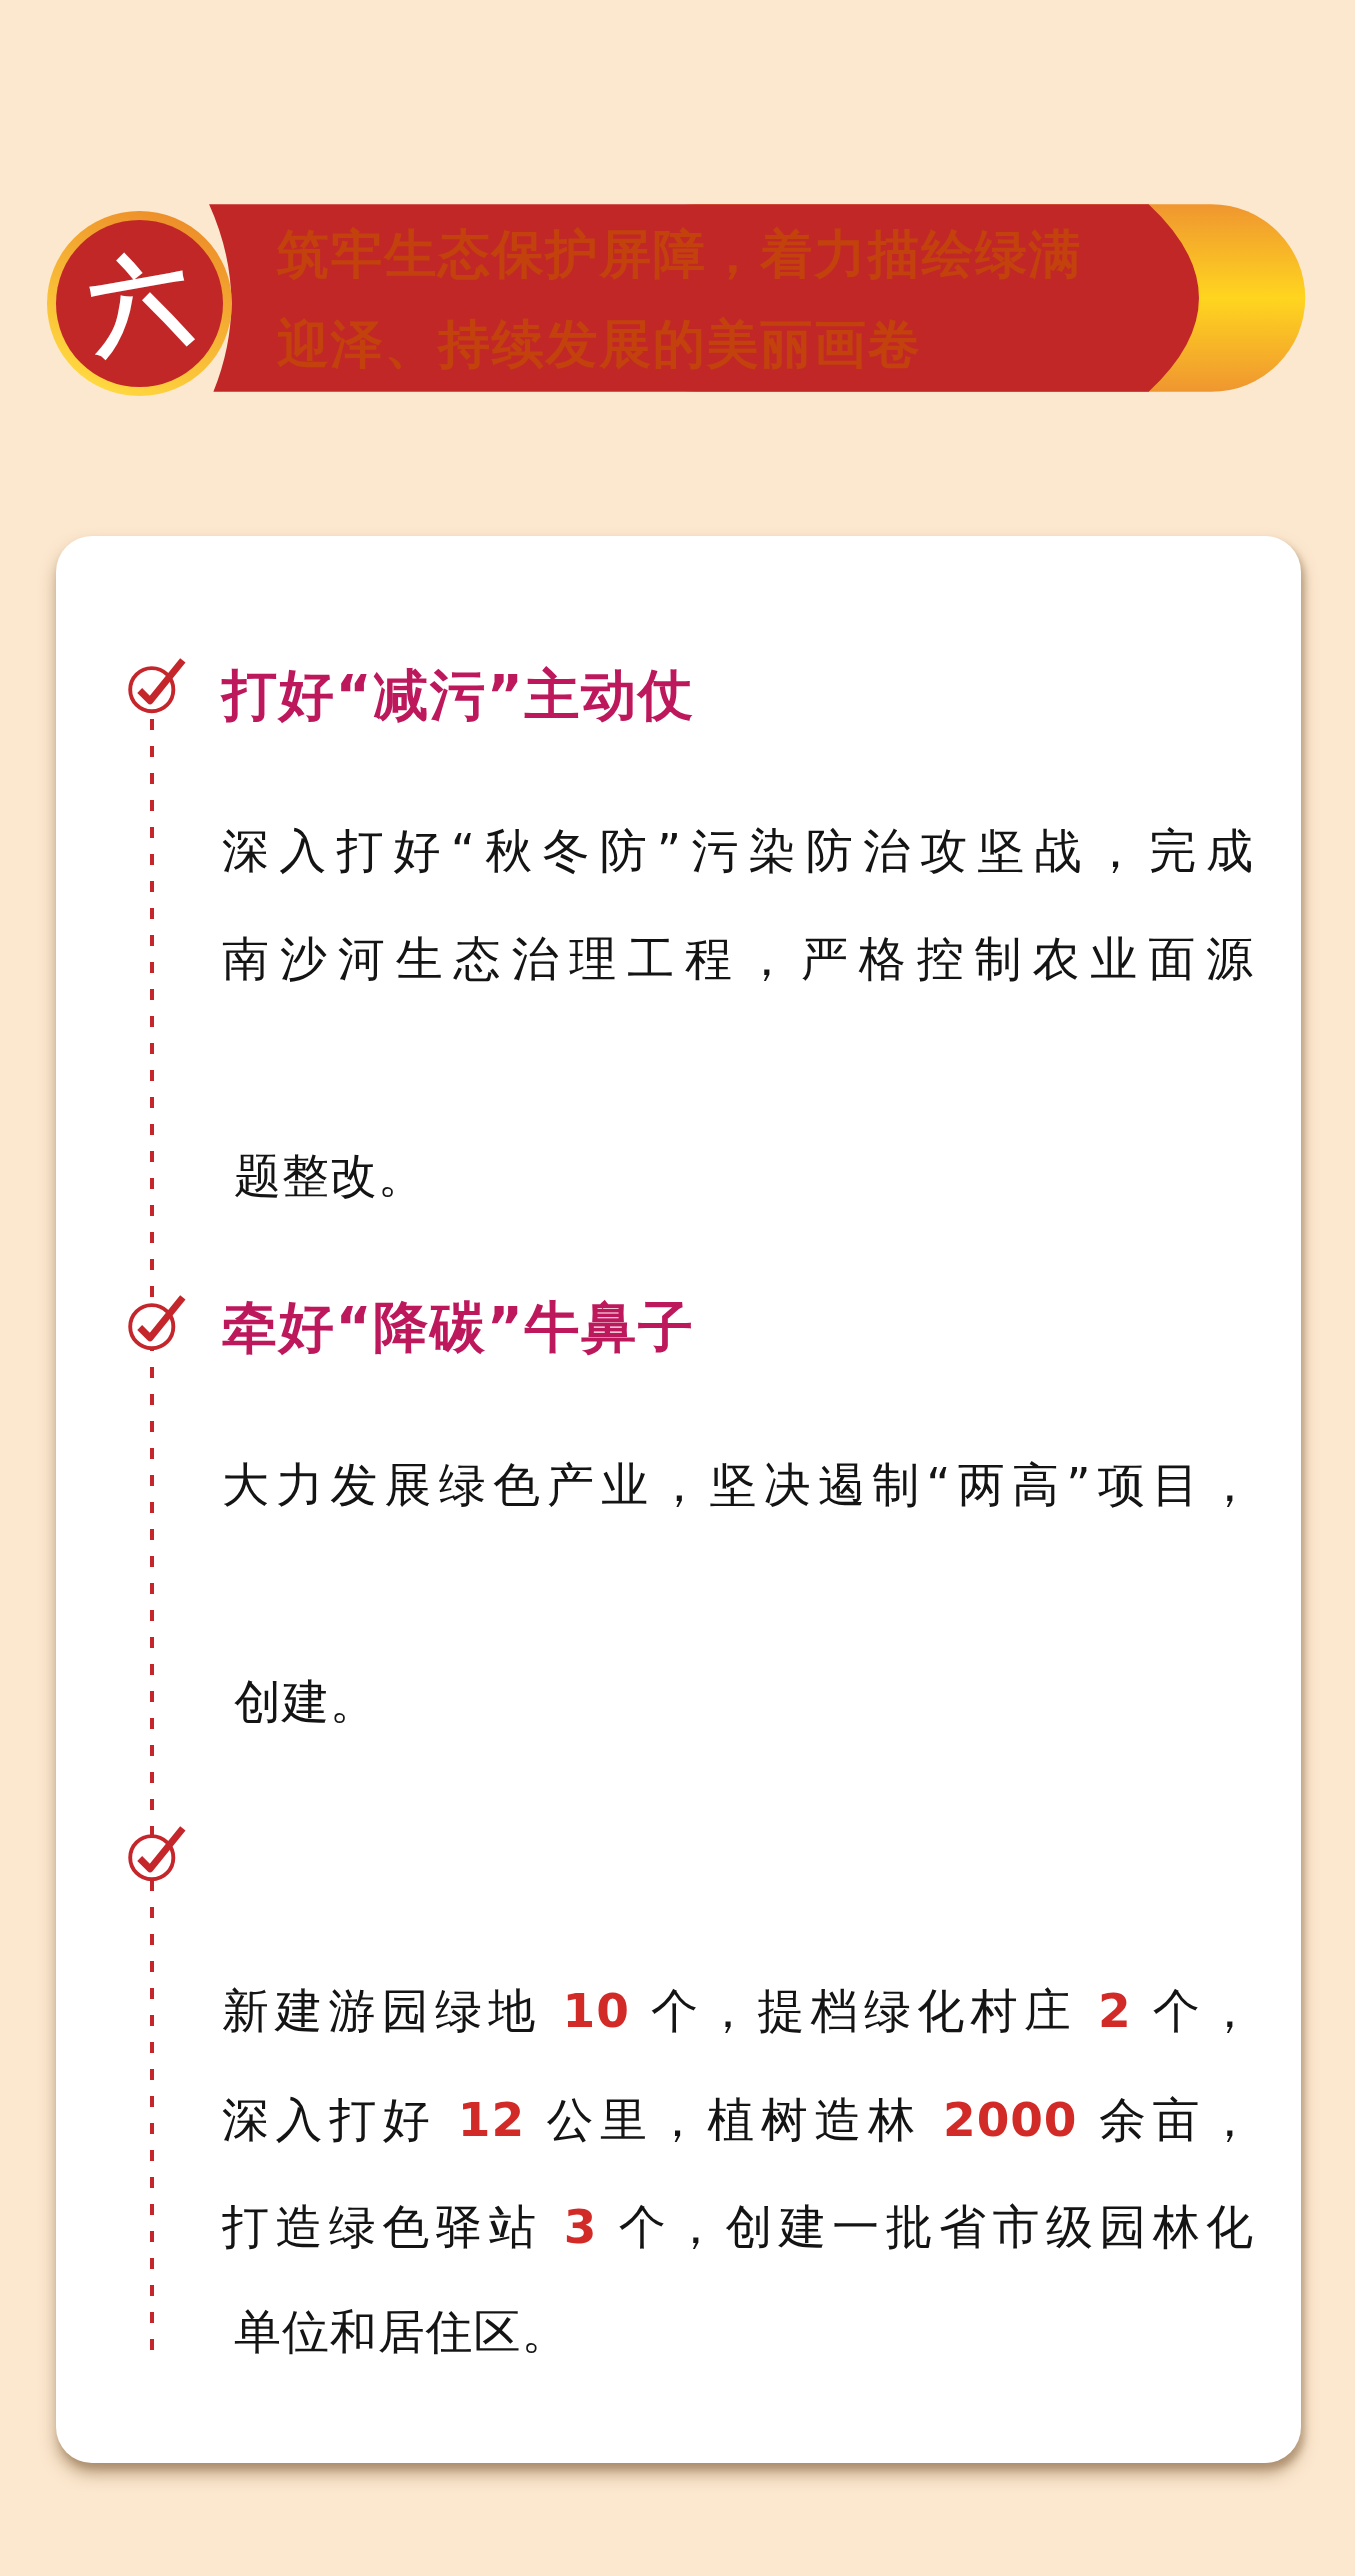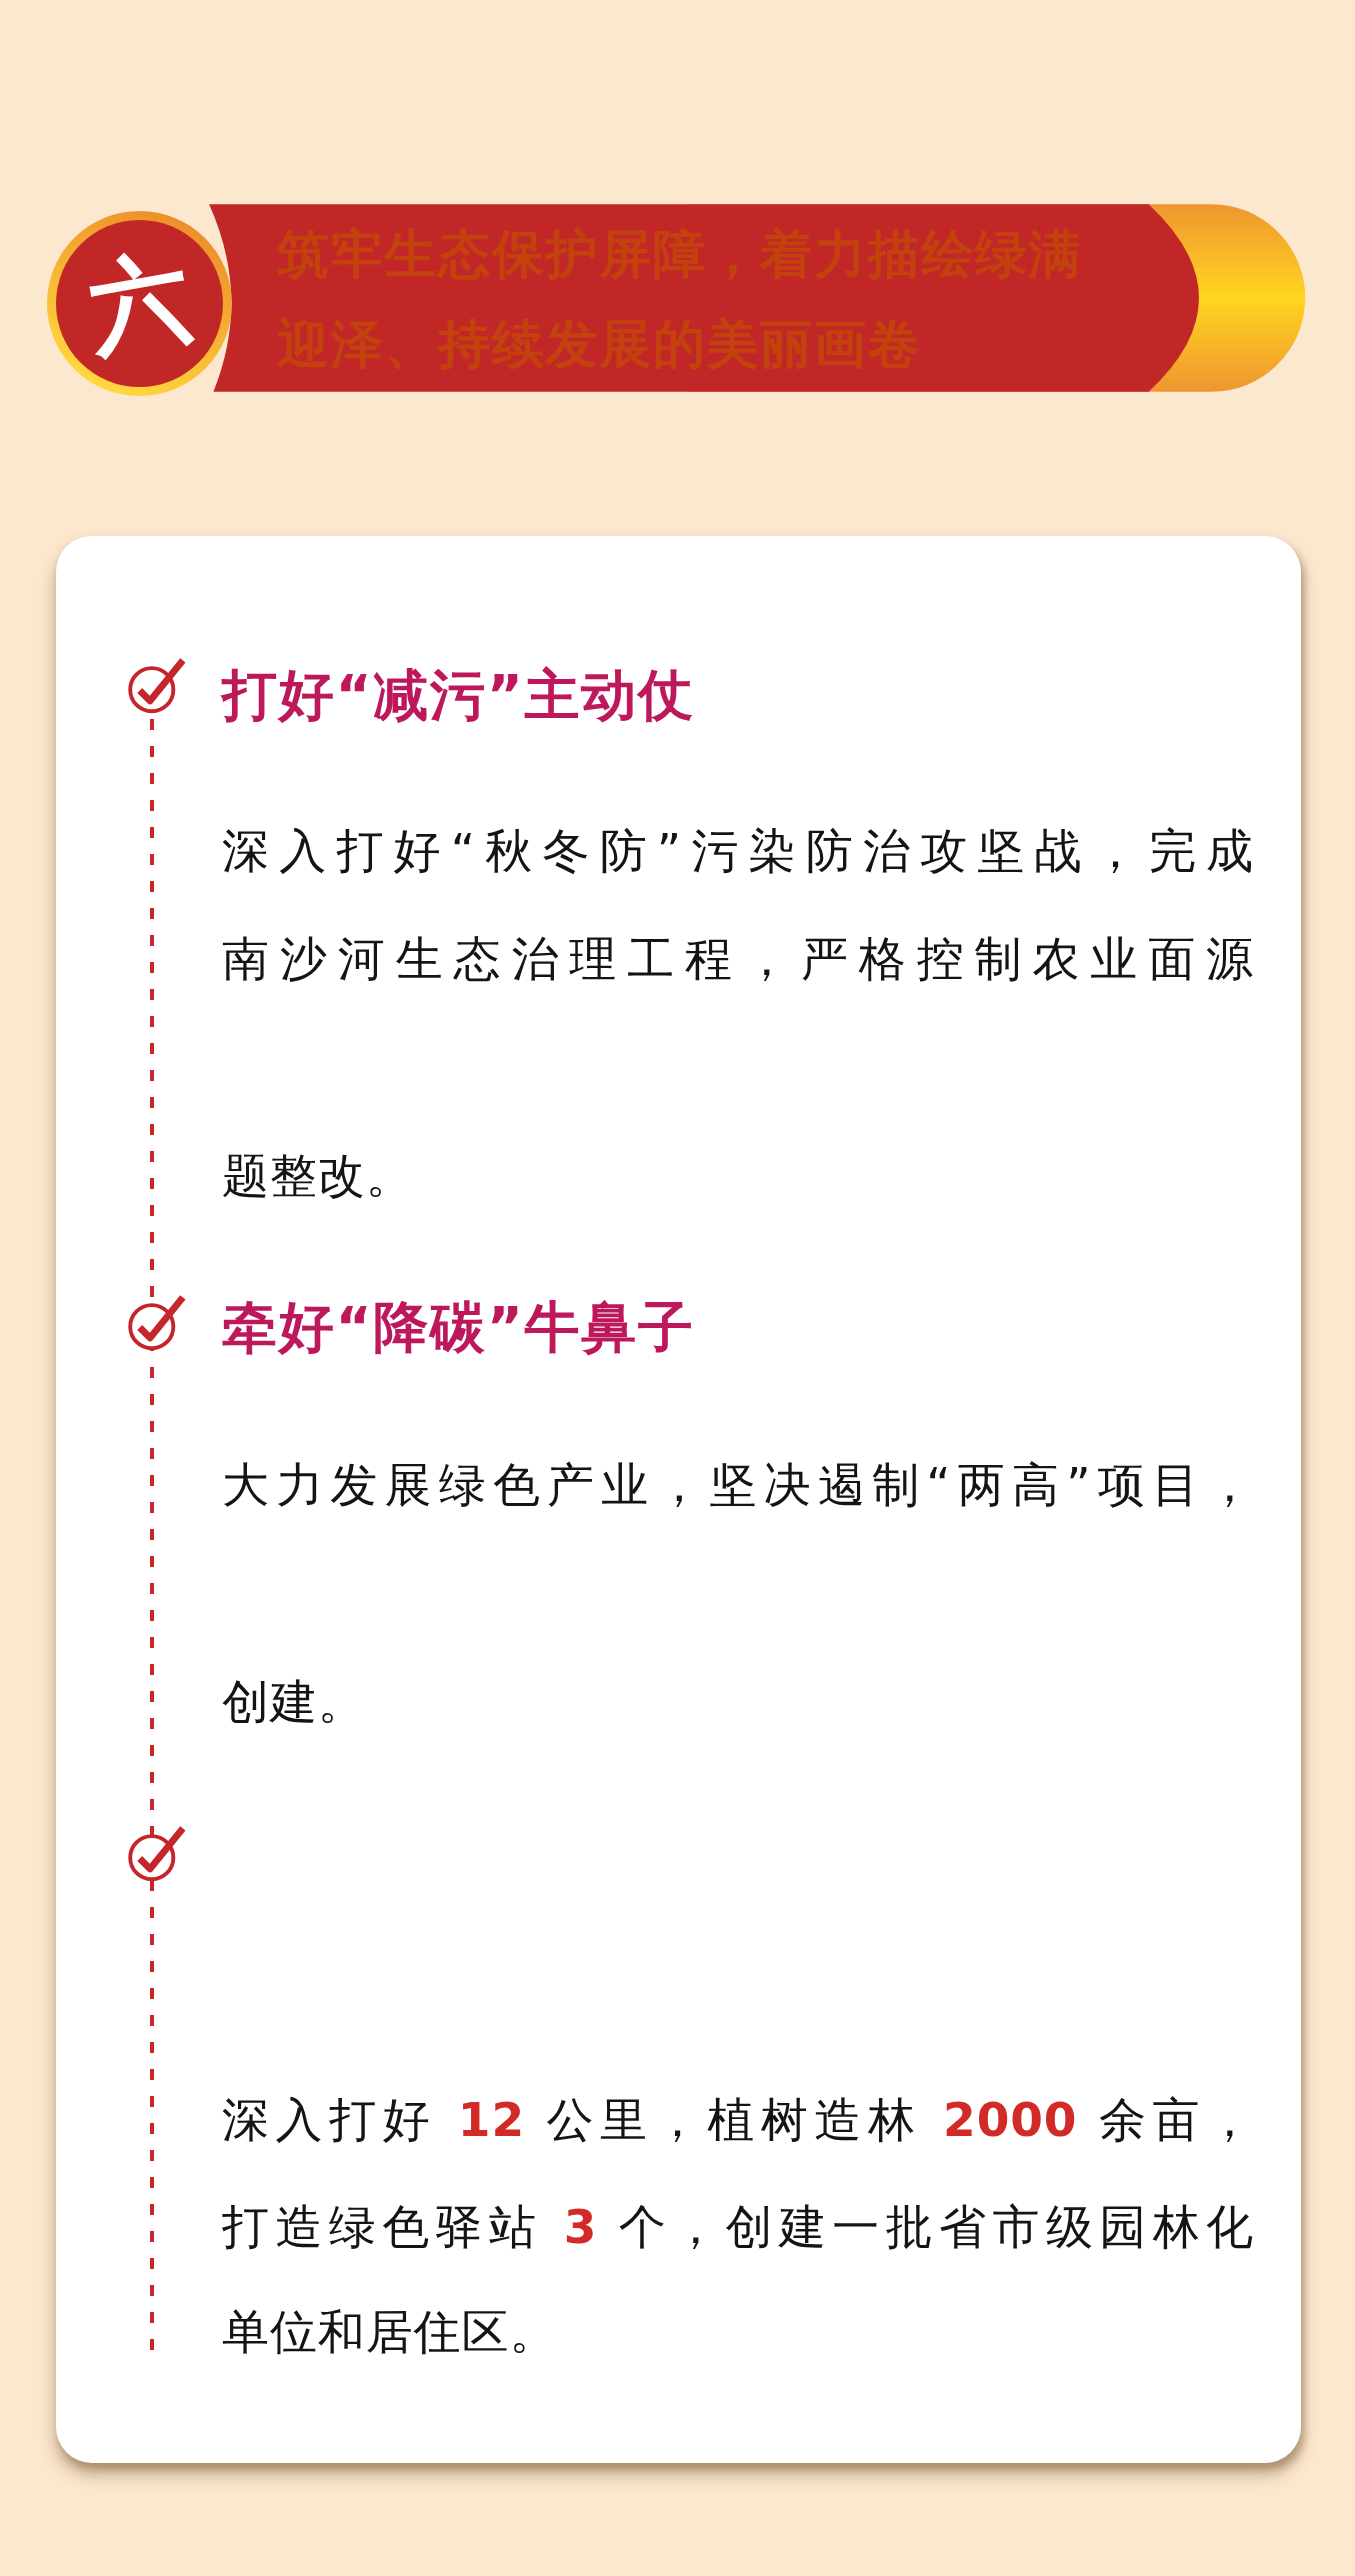--- a/index.html
+++ b/index.html
@@ -27,21 +27,21 @@
        background:repeating-linear-gradient(180deg,#c4262b 0 11.2px,transparent 11.2px 27px);}
 
   .check-icon{position:absolute;left:119px;width:69px;height:69px;}
 
   .sec-heading{position:absolute;left:222px;width:1041px;height:69px;line-height:69px;
        color:#be185d;font-size:55px;font-weight:bold;letter-spacing:1.7px;white-space:nowrap;}
 
   .bline{position:absolute;left:222px;width:1032px;height:108px;line-height:108px;
        color:#141414;font-size:47px;letter-spacing:0.9px;
        text-align:justify;text-align-last:justify;}
-  .bline.last{text-align-last:left;}
+  .bline.last{text-align-last:left;margin-left:12px;}
   .bline .num{color:#d22a26;font-weight:bold;}
 </style>
 </head>
 <body>
 
 <div class="page">
 
   <svg class="banner-svg" viewBox="0 0 1576 232" xmlns="http://www.w3.org/2000/svg">
     <defs>
       <linearGradient id="gold" x1="0" y1="0" x2="0" y2="1">
@@ -84,18 +84,19 @@
 
   <div class="sec-heading" style="top:661px">打好“减污”主动仗</div>
   <div class="bline" style="top:905px"><span>南沙河生态治理工程，严格控制农业面源</span></div>
   <div class="bline" style="top:797px"><span>深入打好“秋冬防”污染防治攻坚战，完成</span></div>
   <div class="bline last" style="top:1122px"><span>题整改。</span></div>
 
   <div class="sec-heading" style="top:1293px">牵好“降碳”牛鼻子</div>
   <div class="bline" style="top:1431px"><span>大力发展绿色产业，坚决遏制“两高”项目，</span></div>
   <div class="bline last" style="top:1648px"><span>创建。</span></div>
 
+  <div class="bline" style="top:1957px"><span>新建游园绿地 </span><span class="num">10</span><span> 个，提档绿化村庄 </span><span class="num">2</span><span> 个，</span></div>
   <div class="bline" style="top:2066px"><span>深入打好 </span><span class="num">12</span><span> 公里，植树造林 </span><span class="num">2000</span><span> 余亩，</span></div>
   <div class="bline" style="top:2173px"><span>打造绿色驿站 </span><span class="num">3</span><span> 个，创建一批省市级园林化</span></div>
   <div class="bline last" style="top:2278px"><span>单位和居住区。</span></div>
 
 </div>
 
 
 </body></html>

